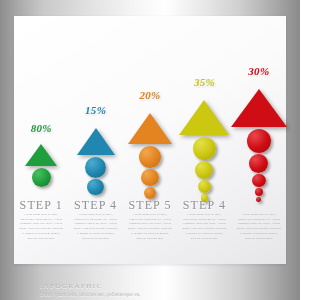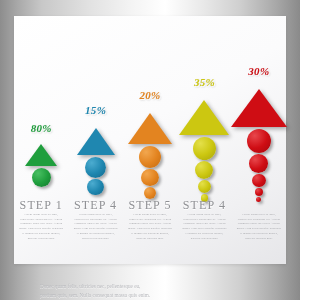--- a/index.html
+++ b/index.html
@@ -198,18 +198,19 @@
             <div class="dot" style="width: 18.72px; height: 18.72px; background: radial-gradient(circle at 32% 28%, rgb(232, 71, 76) 0%, rgb(207, 13, 20) 52%, rgb(164, 7, 13) 100%);"></div>
             <div class="dot" style="width: 13.44px; height: 13.44px; background: radial-gradient(circle at 32% 28%, rgb(232, 71, 76) 0%, rgb(207, 13, 20) 52%, rgb(164, 7, 13) 100%);"></div>
             <div class="dot" style="width: 8.16px; height: 8.16px; background: radial-gradient(circle at 32% 28%, rgb(232, 71, 76) 0%, rgb(207, 13, 20) 52%, rgb(164, 7, 13) 100%);"></div>
             <div class="dot" style="width: 5px; height: 5px; background: radial-gradient(circle at 32% 28%, rgb(232, 71, 76) 0%, rgb(207, 13, 20) 52%, rgb(164, 7, 13) 100%);"></div>
           </div>
           <div class="blurb">Lorem ipsum dolor sit amet, consectetuer adipiscing elit. Aenean commodo ligula eget dolor. Aenean massa. Cum sociis natoque penatibus et magnis dis parturient montes, nascetur ridiculus mus.</div>
         </div>
       </div>
 
     <div id="footer">
+      <div id="footer-title">INFOGRAPHIC</div>
       <div class="footer-line">Donec quam felis, ultricies nec, pellentesque eu,</div>
       <div class="footer-line">pretium quis, sem. Nulla consequat massa quis enim.</div>
     </div>
 
   </div>
 </div>
 
 </body></html>

